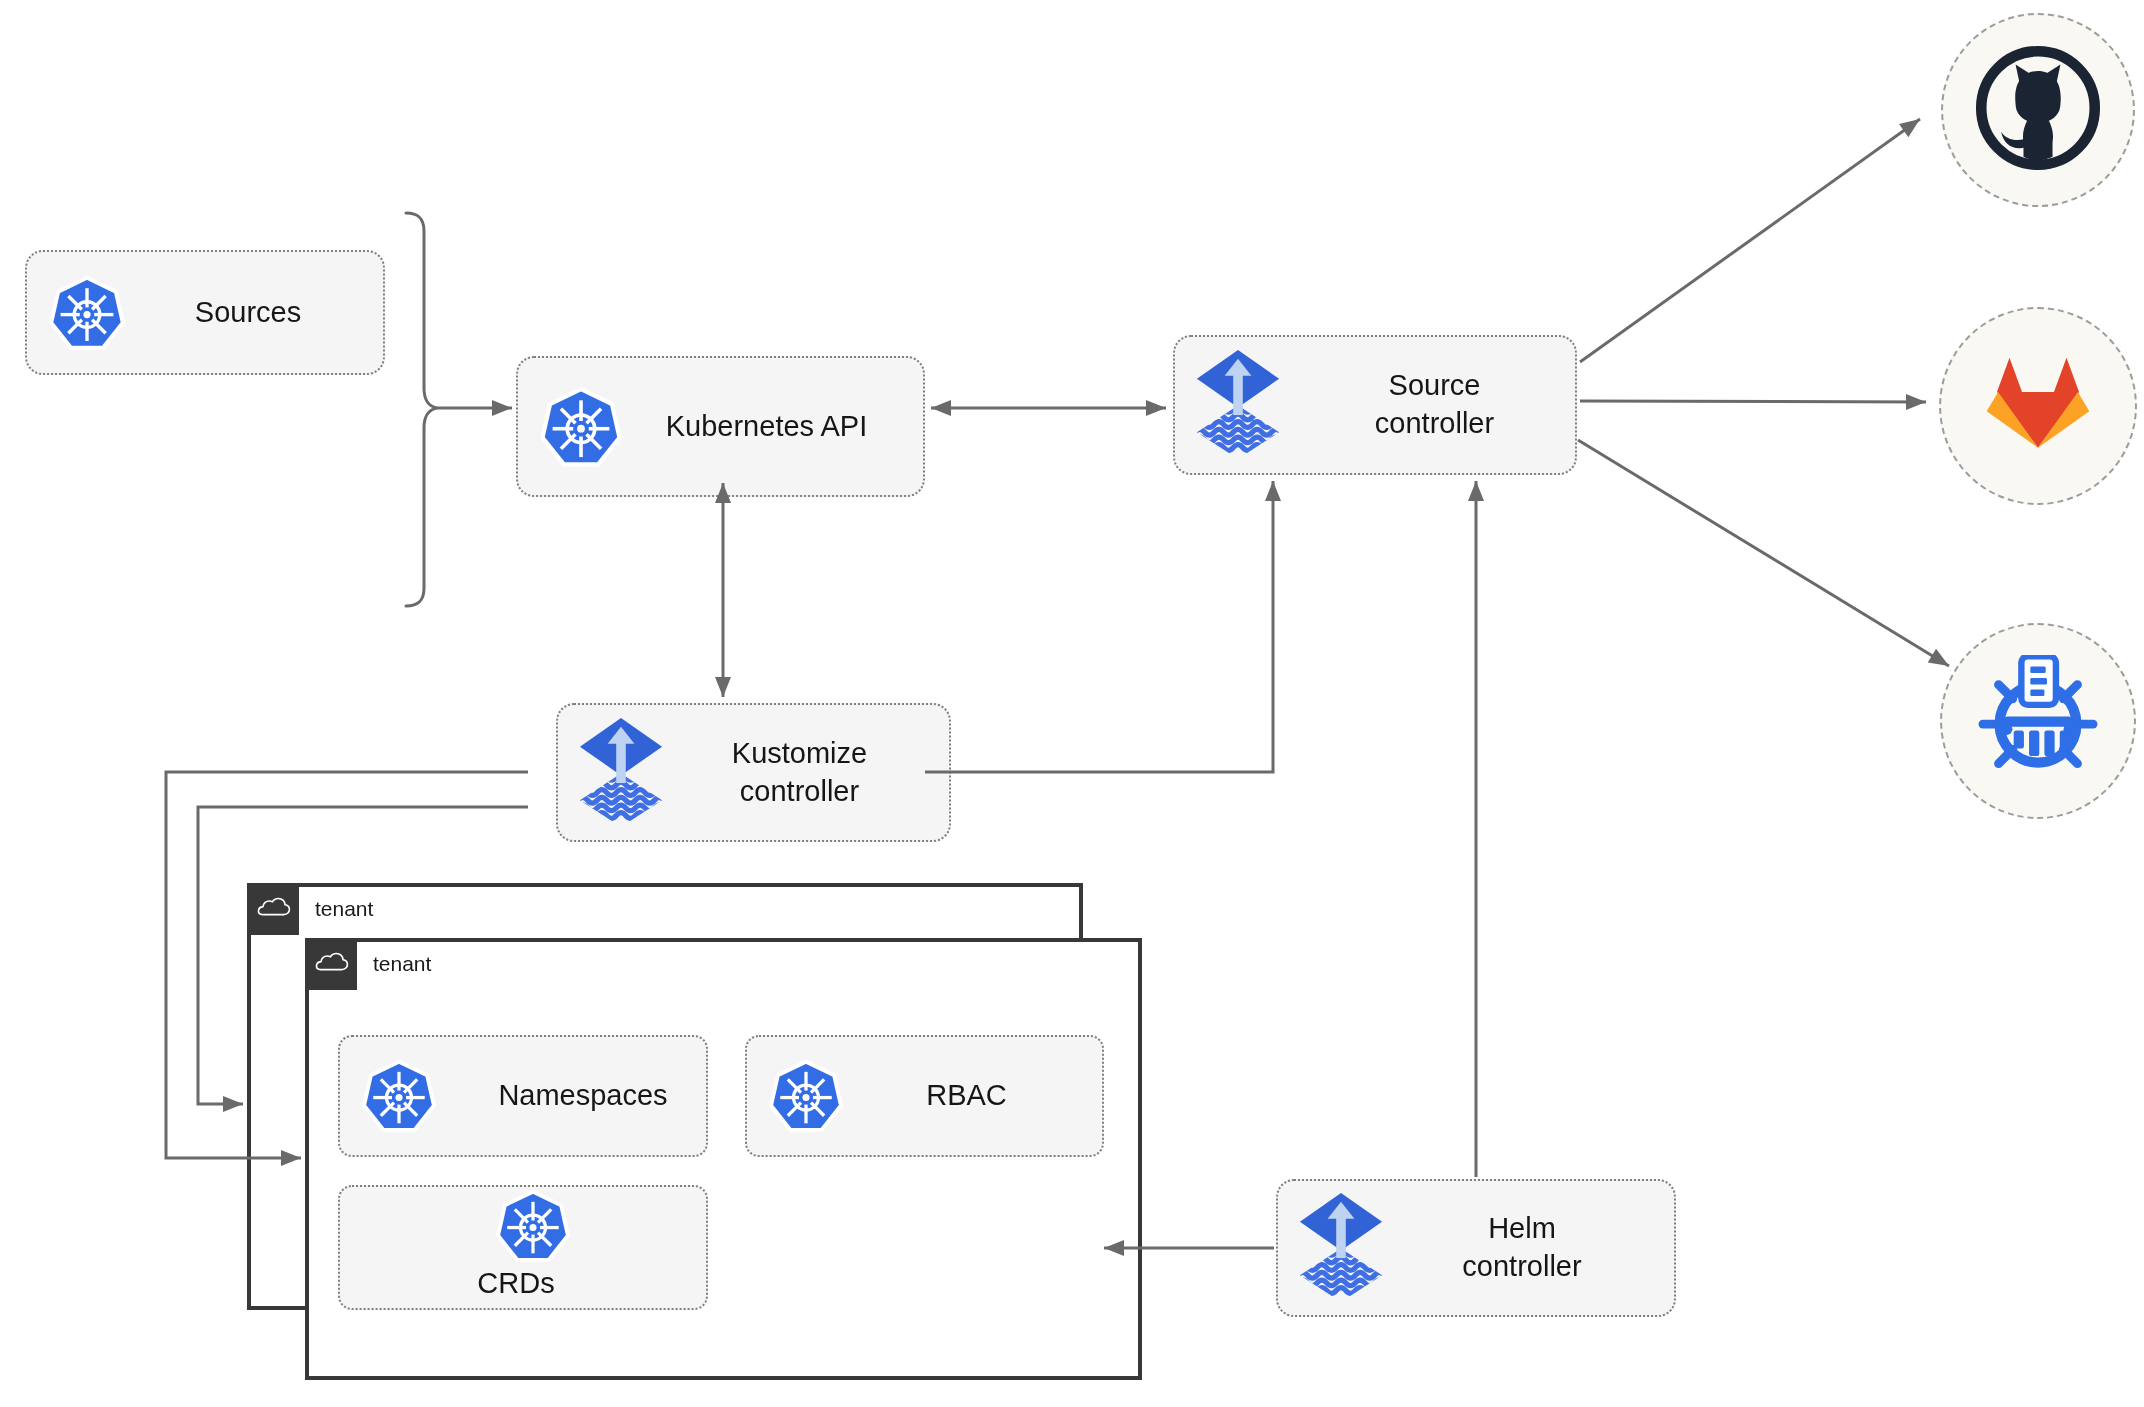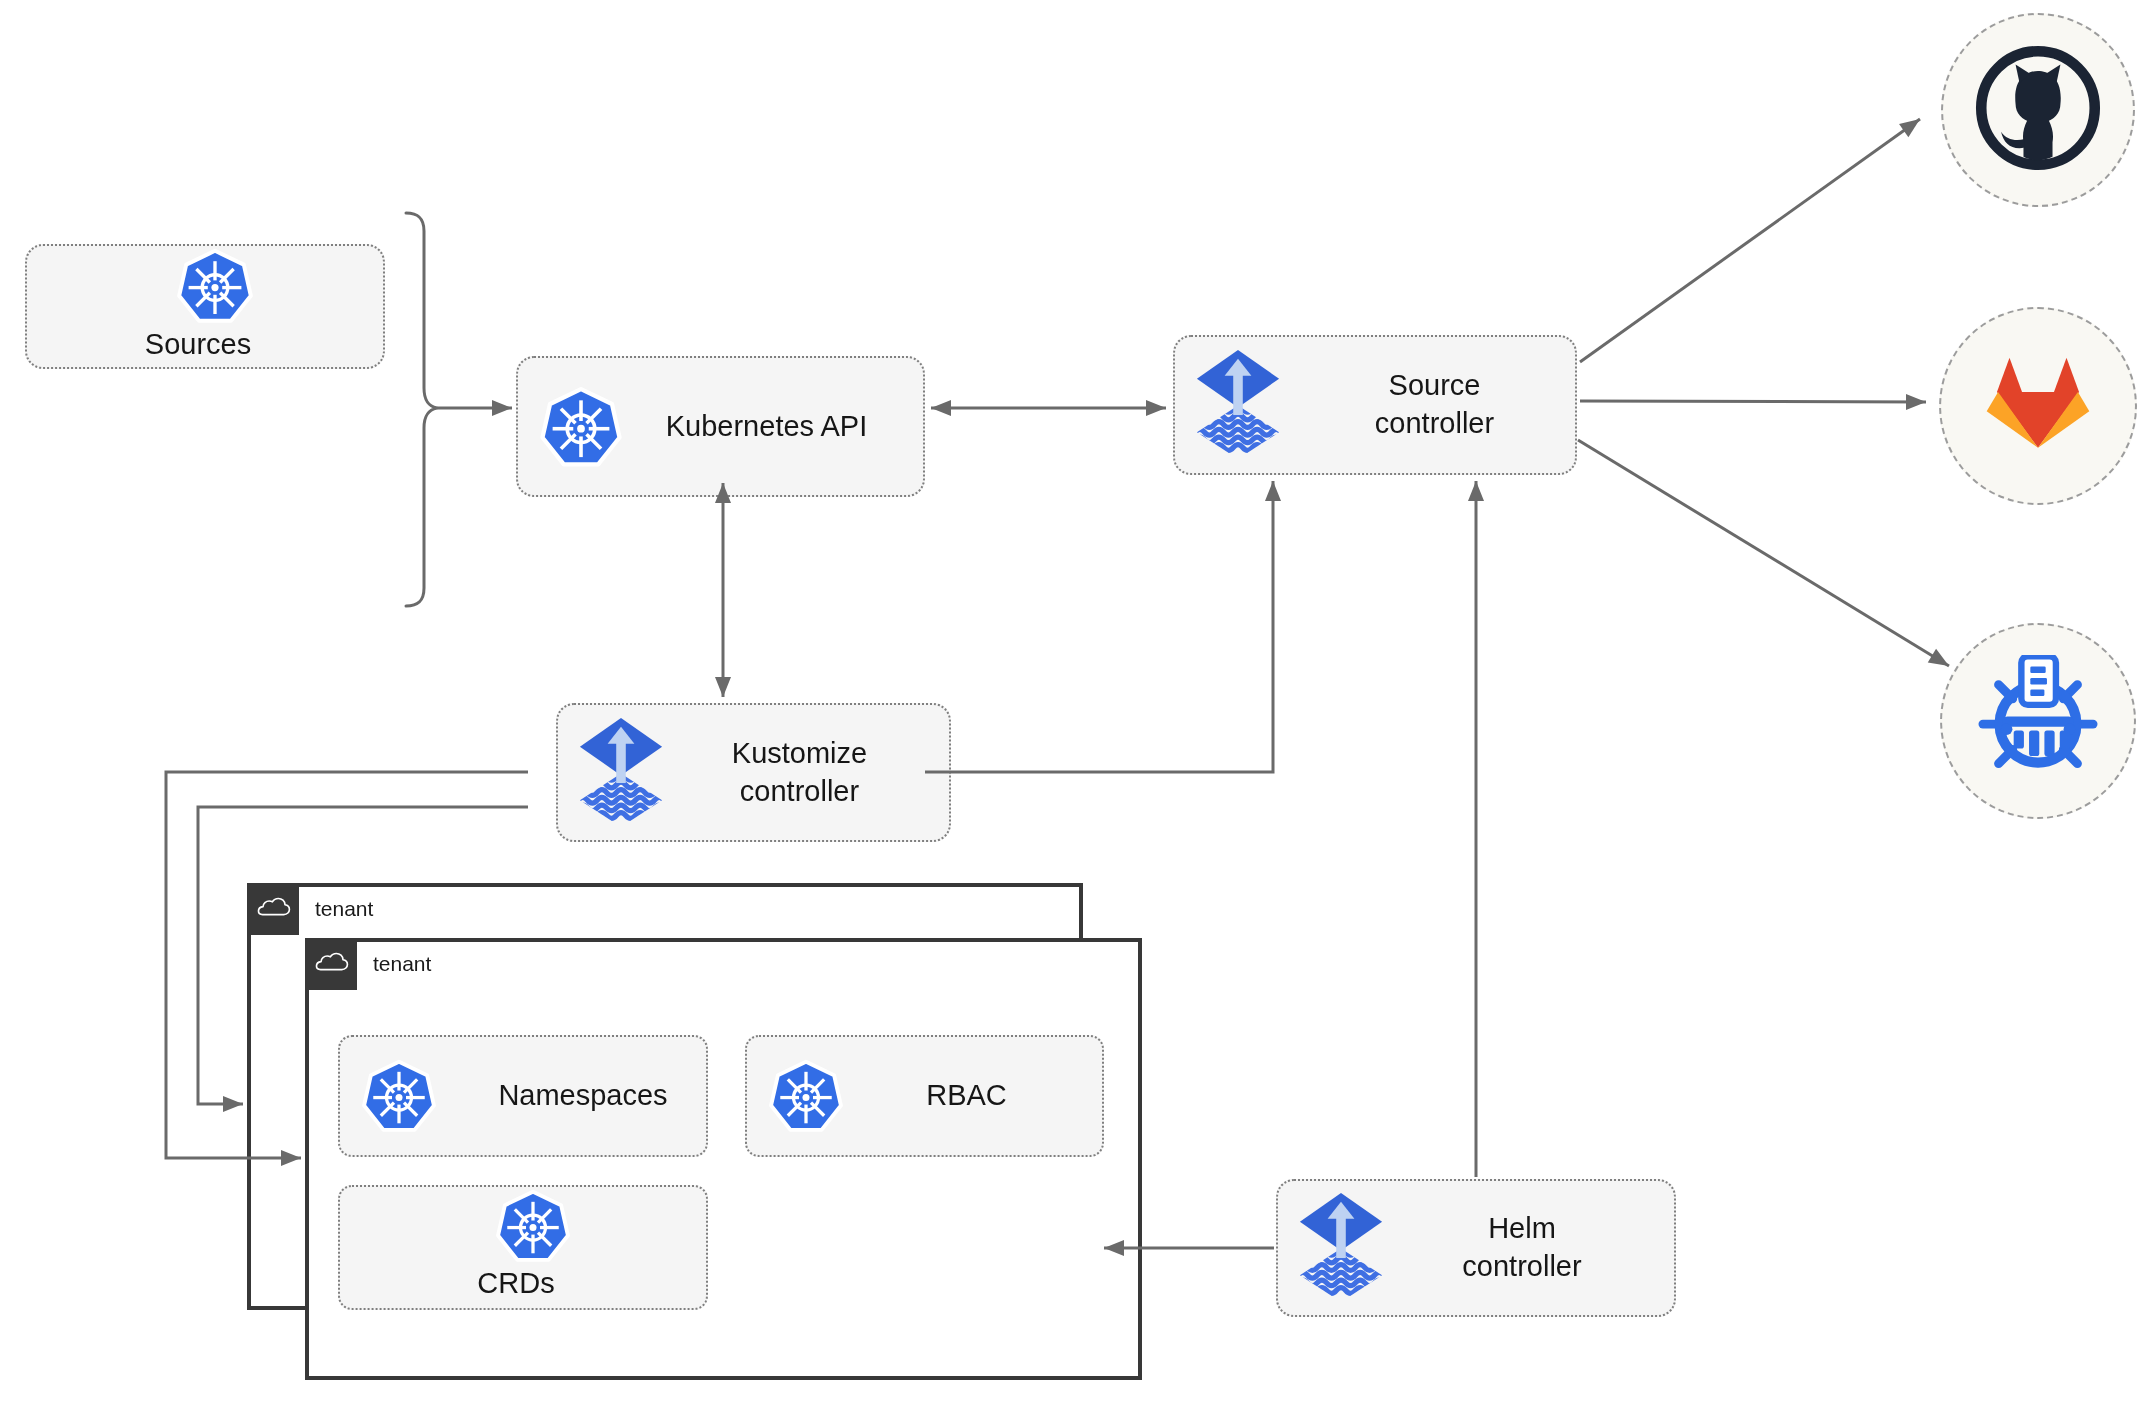--- a/index.html
+++ b/index.html
@@ -125,21 +125,21 @@
         <rect x="44" y="9" width="12" height="5" rx="1"></rect>
         <rect x="44" y="18" width="13" height="5" rx="1"></rect>
         <rect x="44" y="27" width="11" height="5" rx="1"></rect>
       </g>
     </symbol>
   </defs>
 </svg>
 
 <div id="canvas">
 
-  <div class="node" style="left:25px;top:244px;width:360px;height:125px;flex-direction:column;">
+  <div class="node" style="left:25px;top:250px;width:360px;height:125px;">
     <span class="icon">
         <svg width="80" height="80">
           <use href="#sym-k8s"></use>
         </svg>
       </span>
     <span class="label">Sources</span>
   </div>
 
   <div class="node" style="left:516px;top:356px;width:409px;height:141px;">
     <span class="icon">

